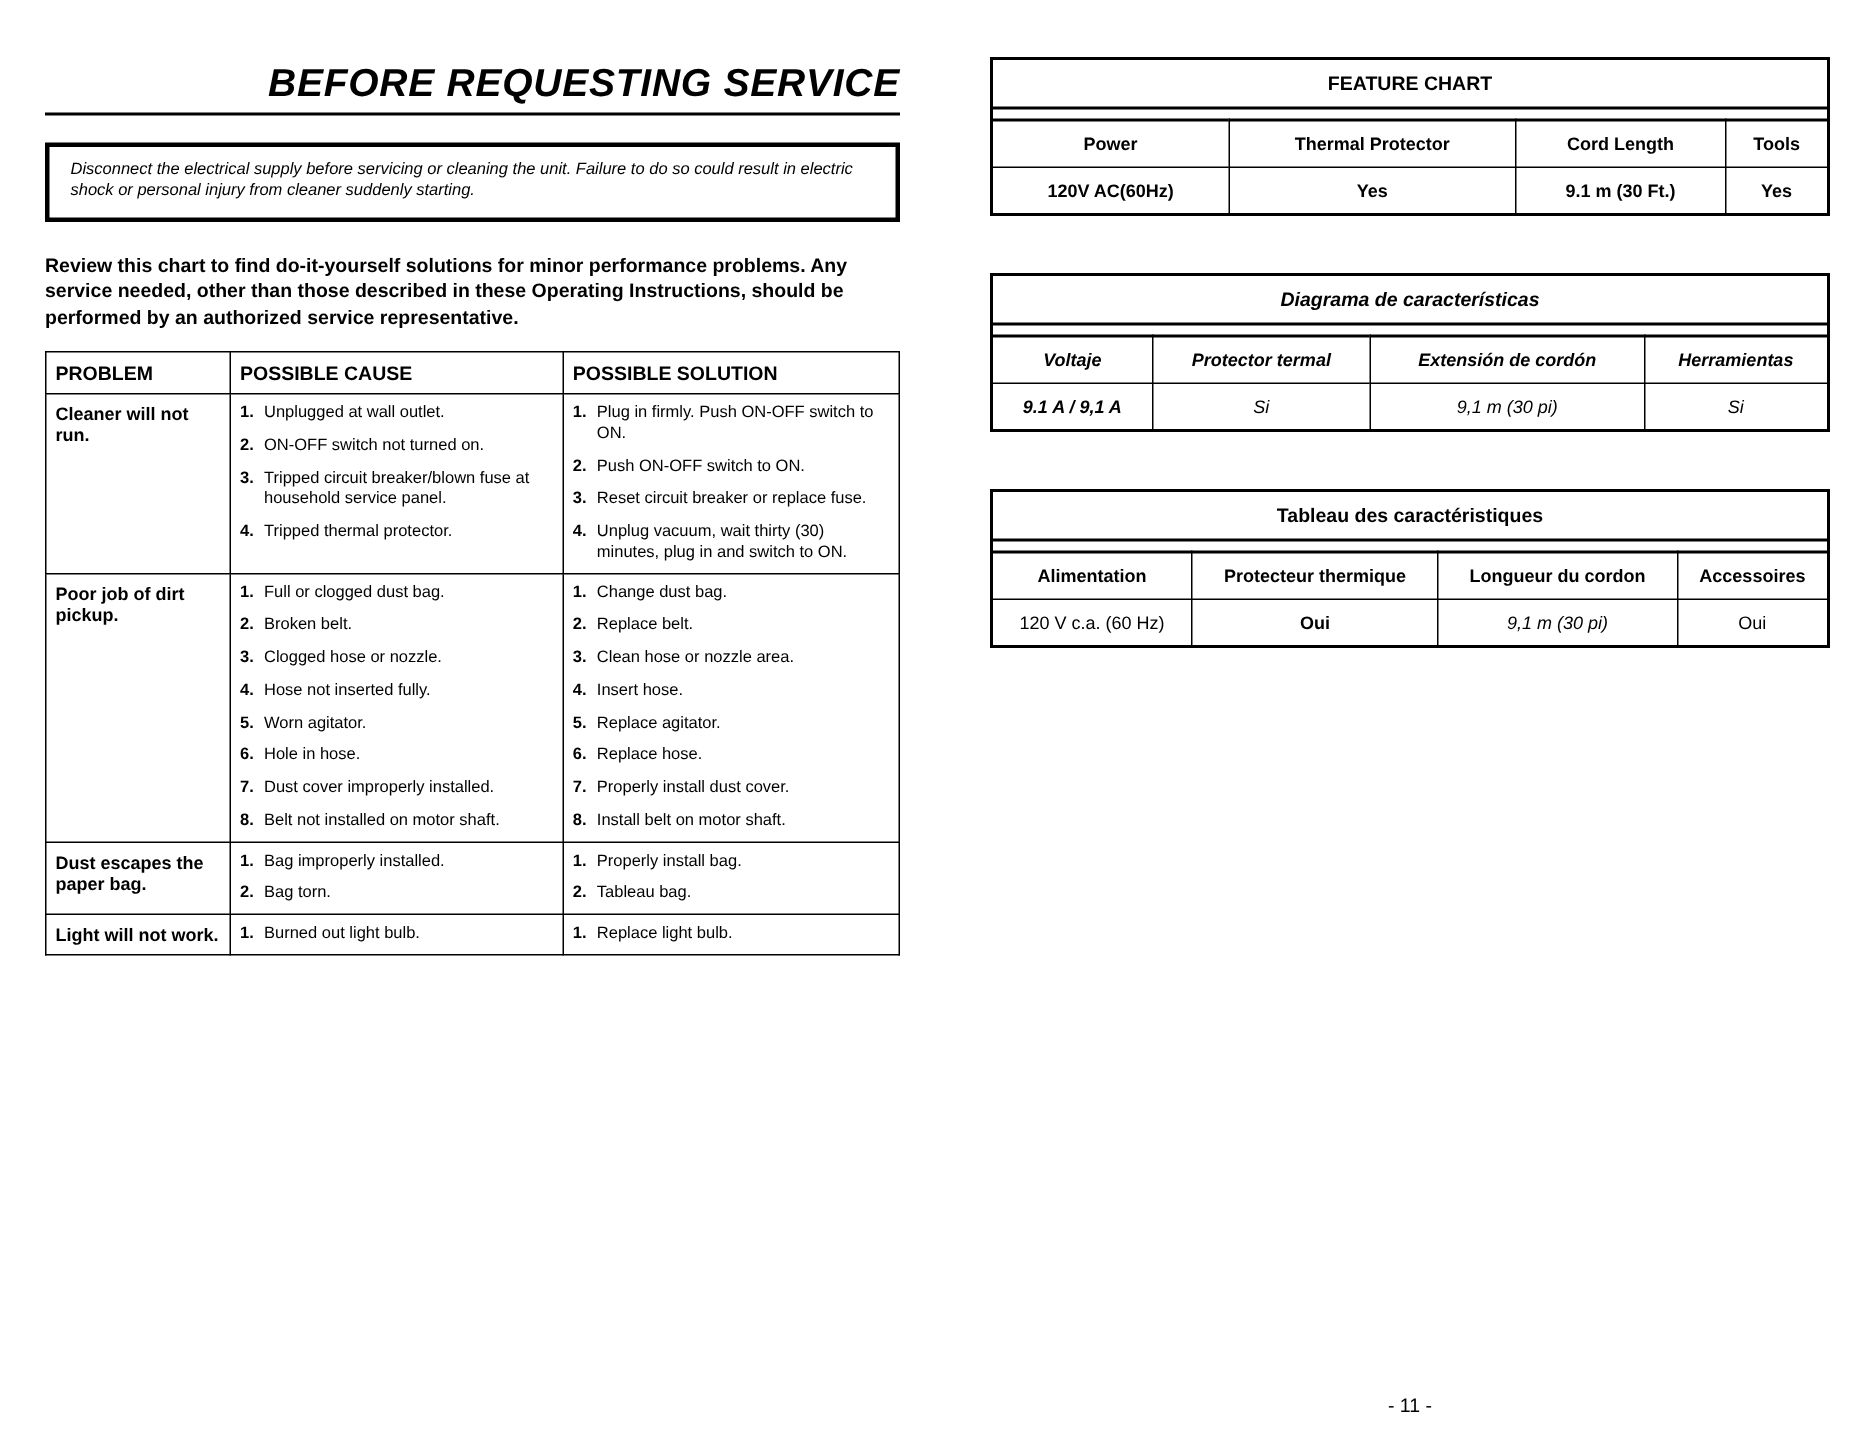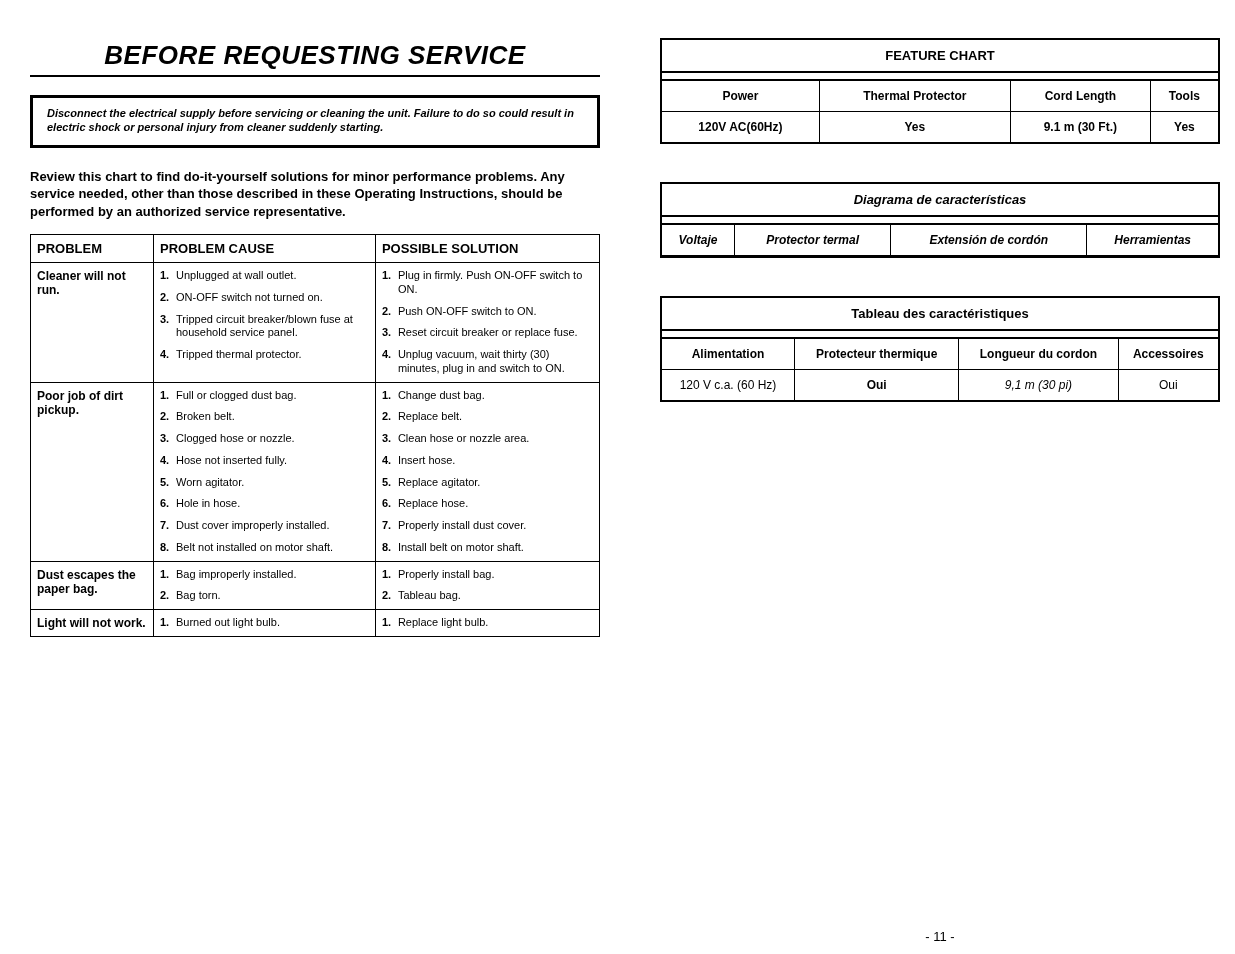--- a/index.html
+++ b/index.html
@@ -29,21 +29,21 @@
   .right-col { width: 560px; flex: 0 0 560px; }
 
   
   .main-title {
     font-size: 26px;
     font-weight: 800;
     font-style: italic;
     letter-spacing: 0.5px;
     border-bottom: 2px solid #000;
     padding-bottom: 4px;
-    text-align: center;
+    text-align: right;
     margin: 10px 0 18px 0;
   }
 
   .warning-box {
     border: 3px solid #000;
     padding: 8px 10px 10px 8px;
     box-sizing: border-box;
   }
   .warning-header {
     display: flex;
@@ -66,21 +66,21 @@
     font-weight: 800;
     font-style: italic;
   }
   .warning-hazard {
     font-size: 12px;
     font-weight: 700;
     font-style: italic;
   }
   .warning-body {
     font-size: 11px;
-    font-weight: 700;
+    font-weight: 400;
     font-style: italic;
     margin-left: 6px;
     line-height: 1.3;
   }
 
   .instructions {
     font-size: 13px;
     font-weight: 700;
     line-height: 1.35;
     margin: 20px 0 14px 0;
@@ -180,21 +180,21 @@
   <div class="warning-box">
     <div class="warning-body">Disconnect the electrical supply before servicing or cleaning the unit.  Failure to do so could result in electric shock or personal injury from cleaner suddenly starting.</div>
   </div>
 
   <div class="instructions">Review this chart to find do-it-yourself solutions for minor performance problems. Any service needed, other than those described in these Operating Instructions, should be performed by an authorized service representative.</div>
 
   <table class="ts-table">
     <thead>
       <tr>
         <th>PROBLEM</th>
-        <th>PROBLEM CAUSE</th>
+        <th>POSSIBLE CAUSE</th>
         <th>POSSIBLE SOLUTION</th>
       </tr>
     </thead>
     <tbody>
       <tr>
         <td class="ts-problem">Cleaner will not run.</td>
         <td>
           <ol class="ol">
             <li>
                 <span class="ol-num">1.</span>
@@ -393,20 +393,26 @@
     </tr>
     <tr class="feature-spacer-row">
           <td colspan="4"></td>
         </tr>
     <tr class="feature-subhead-row">
       <th class="es-head">Voltaje</th>
       <th class="es-head">Protector termal</th>
       <th class="es-head">Extensión de cordón</th>
       <th class="es-head">Herramientas</th>
     </tr>
+    <tr class="feature-data-row">
+      <td class="es-data es-bold">9.1 A / 9,1 A</td>
+      <td class="es-data">Si</td>
+      <td class="es-data">9,1 m (30 pi)</td>
+      <td class="es-data">Si</td>
+    </tr>
   </tbody>
     </table>
 
   <table class="feature-table">
     <tbody>
         <tr class="feature-title-row">
       <th colspan="4">Tableau des caractéristiques</th>
     </tr>
     <tr class="feature-spacer-row">
           <td colspan="4"></td>

